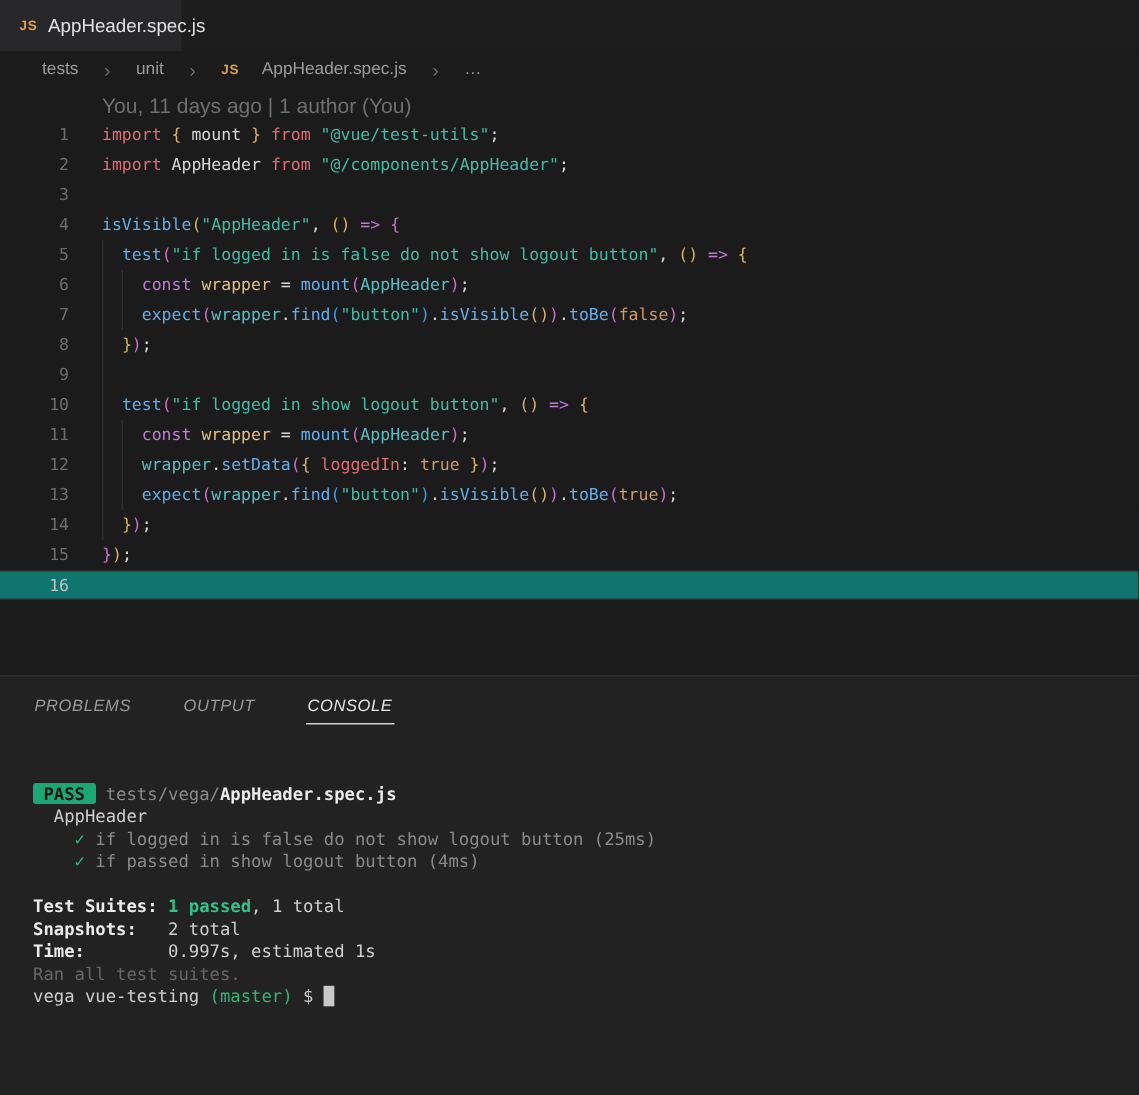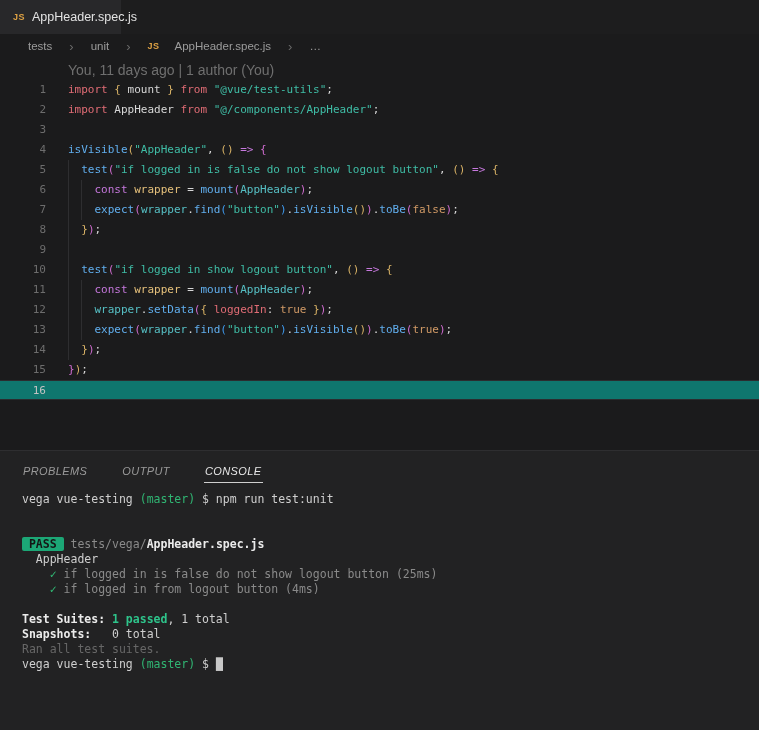--- a/index.html
+++ b/index.html
@@ -96,26 +96,26 @@
     </div>
 </div>
 
 <div class="panel">
   <div class="panel-tabs" id="panel-tabs">
       <span class="panel-tab">PROBLEMS</span>
       <span class="panel-tab">OUTPUT</span>
       <span class="panel-tab active">CONSOLE</span>
     </div>
   <div class="term" id="term">
-      <div class="t-line"><span class="t-def">vega vue-testing </span><span class="t-grn">(master)</span><span class="t-def"> $ npm run test:unit</span></div>
       <div class="t-line"> </div>
       <div class="t-line"> </div>
       <div class="t-line"><span class="t-badge"> PASS </span><span class="t-gry"> tests/vega/</span><span class="t-b">AppHeader.spec.js</span></div>
       <div class="t-line"><span class="t-def">  AppHeader</span></div>
       <div class="t-line"><span class="t-grn">    ✓ </span><span class="t-gry">if logged in is false do not show logout button (25ms)</span></div>
-      <div class="t-line"><span class="t-grn">    ✓ </span><span class="t-gry">if logged in from logout button (4ms)</span></div>
+      <div class="t-line"><span class="t-grn">    ✓ </span><span class="t-gry">if passed in show logout button (4ms)</span></div>
       <div class="t-line"> </div>
       <div class="t-line"><span class="t-b">Test Suites: </span><span class="t-gb">1 passed</span><span class="t-def">, 1 total</span></div>
-      <div class="t-line"><span class="t-b">Snapshots:   </span><span class="t-def">0 total</span></div>
+      <div class="t-line"><span class="t-b">Snapshots:   </span><span class="t-def">2 total</span></div>
+      <div class="t-line"><span class="t-b">Time:        </span><span class="t-def">0.997s, estimated 1s</span></div>
       <div class="t-line"><span class="t-dim">Ran all test suites.</span></div>
       <div class="t-line"><span class="t-def">vega vue-testing </span><span class="t-grn">(master)</span><span class="t-def"> $ </span><span class="t-cur">█</span></div>
     </div>
 </div>
 
 </body></html>

